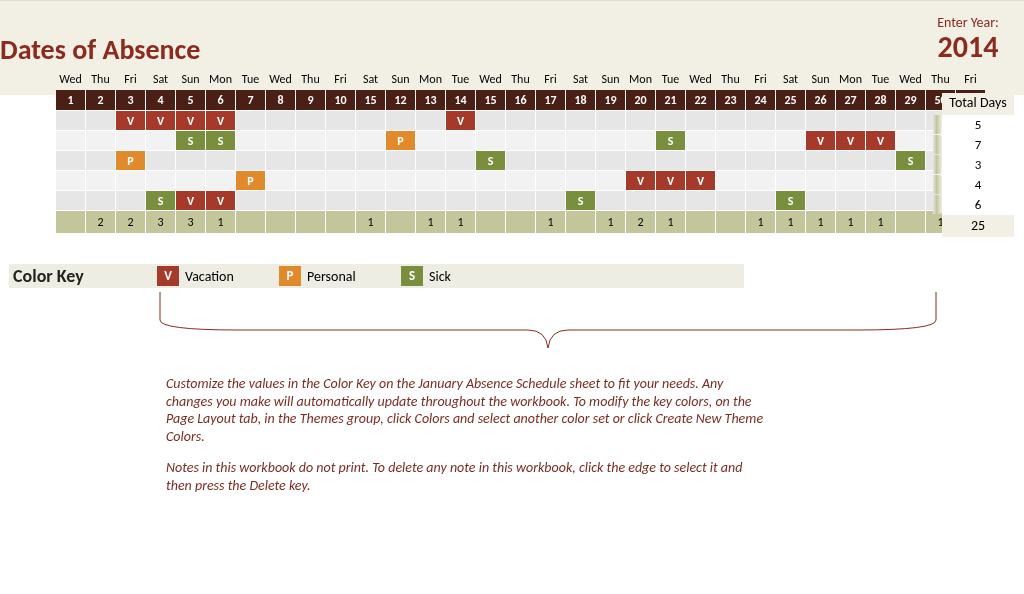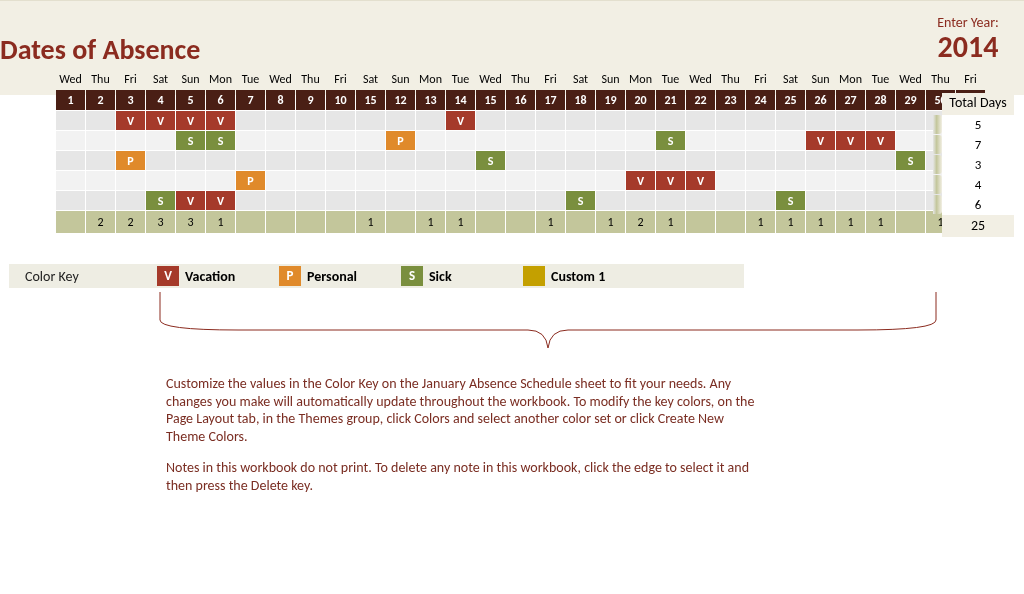--- a/index.html
+++ b/index.html
@@ -132,25 +132,25 @@
   
   .key-row {
     position: absolute;
     left: 9px; top: 264px;
     width: 735px; height: 24px;
     background: #eeede3;
     display: flex;
     align-items: center;
   }
   .key-row .key-title {
-    font-weight: normal;
-    padding-left: 16px;
+    font-weight: bold;
+    padding-left: 4px;
     width: 148px;
     color:#222;
-    font-size:14px;
+    font-size:18px;
   }
   .key-item {
     display: flex;
     align-items: center;
     width: 122px;
   }
   .swatch {
     width: 22px; height: 20px;
     color: #fff;
     font-weight: bold;
@@ -175,23 +175,23 @@
 
   
   .note {
     position: absolute;
     left: 166px; top: 375px;
     width: 600px;
     color: #7a2d22;
     font-size: 14px;
     line-height: 1.25;
   }
-  .note p { margin: 0 0 14px 0; }
-
-  .key-item span { font-size:14px;font-weight:bold; }
+  .note p { margin: 0 0 14px 0; font-style: italic; }
+
+  .key-item span { font-size:14px; }
 </style>
 </head>
 <body>
 
 <div class="top-strip"></div>
 <div class="title">Dates of Absence</div>
 <div class="year-box">
   <div class="year-label">Enter Year:</div>
   <div class="year-value">2014</div>
 </div>
@@ -492,24 +492,20 @@
         <span>Vacation</span>
       </div>
       <div class="key-item">
         <div class="swatch sw-P">P</div>
         <span>Personal</span>
       </div>
       <div class="key-item">
         <div class="swatch sw-S">S</div>
         <span>Sick</span>
       </div>
-      <div class="key-item">
-        <div class="swatch sw-C1"></div>
-        <span>Custom 1</span>
-      </div>
     </div>
 </div>
 
 <svg class="brace" viewBox="0 0 780 60" preserveAspectRatio="none">
   <path d="M2 2 L2 30 Q2 40 80 40 L370 40 Q388 40 390 58 Q392 40 410 40 L700 40 Q778 40 778 30 L778 2" fill="none" stroke="#8b2b1f" stroke-width="1"></path>
 </svg>
 
 <div class="note">
   <p>Customize the values in the Color Key on the January Absence Schedule sheet to fit your needs. Any changes you make will automatically update throughout the workbook.  To modify the key colors, on the Page Layout tab, in the Themes group, click Colors and select another color set or click Create New Theme Colors.</p>
   <p>Notes in this workbook do not print. To delete any note in this workbook, click the edge to select it and then press the Delete key.</p>

